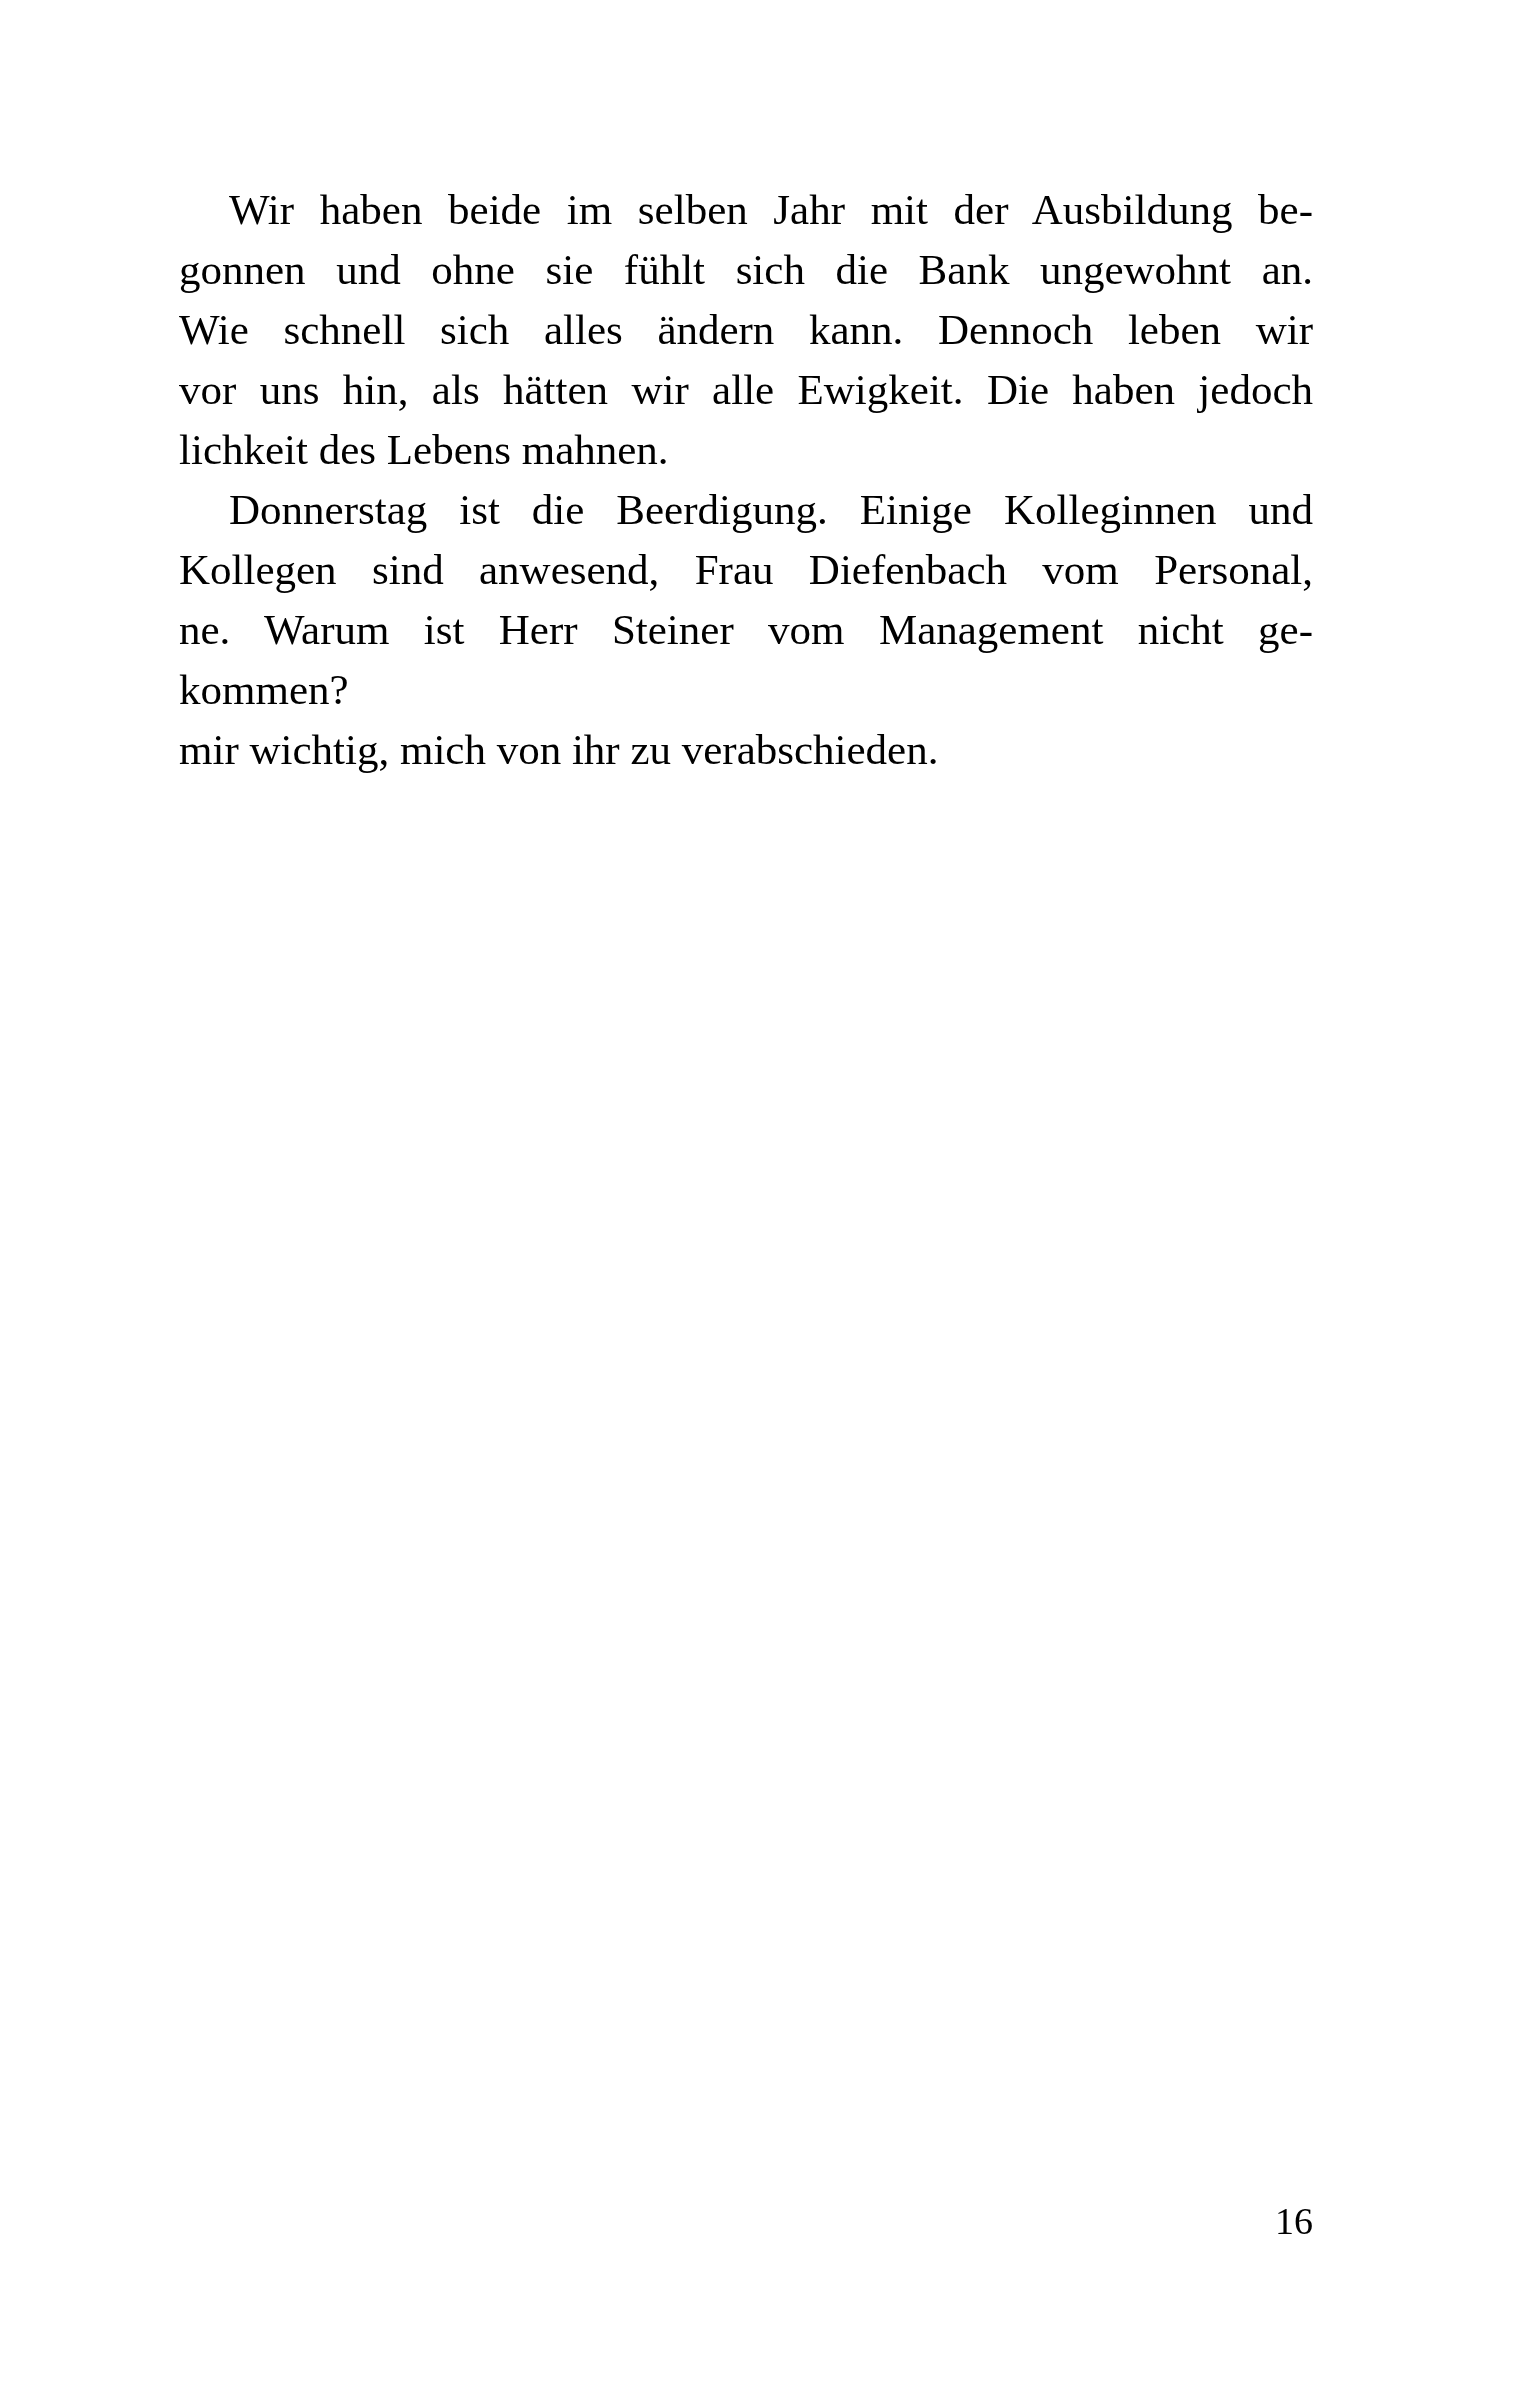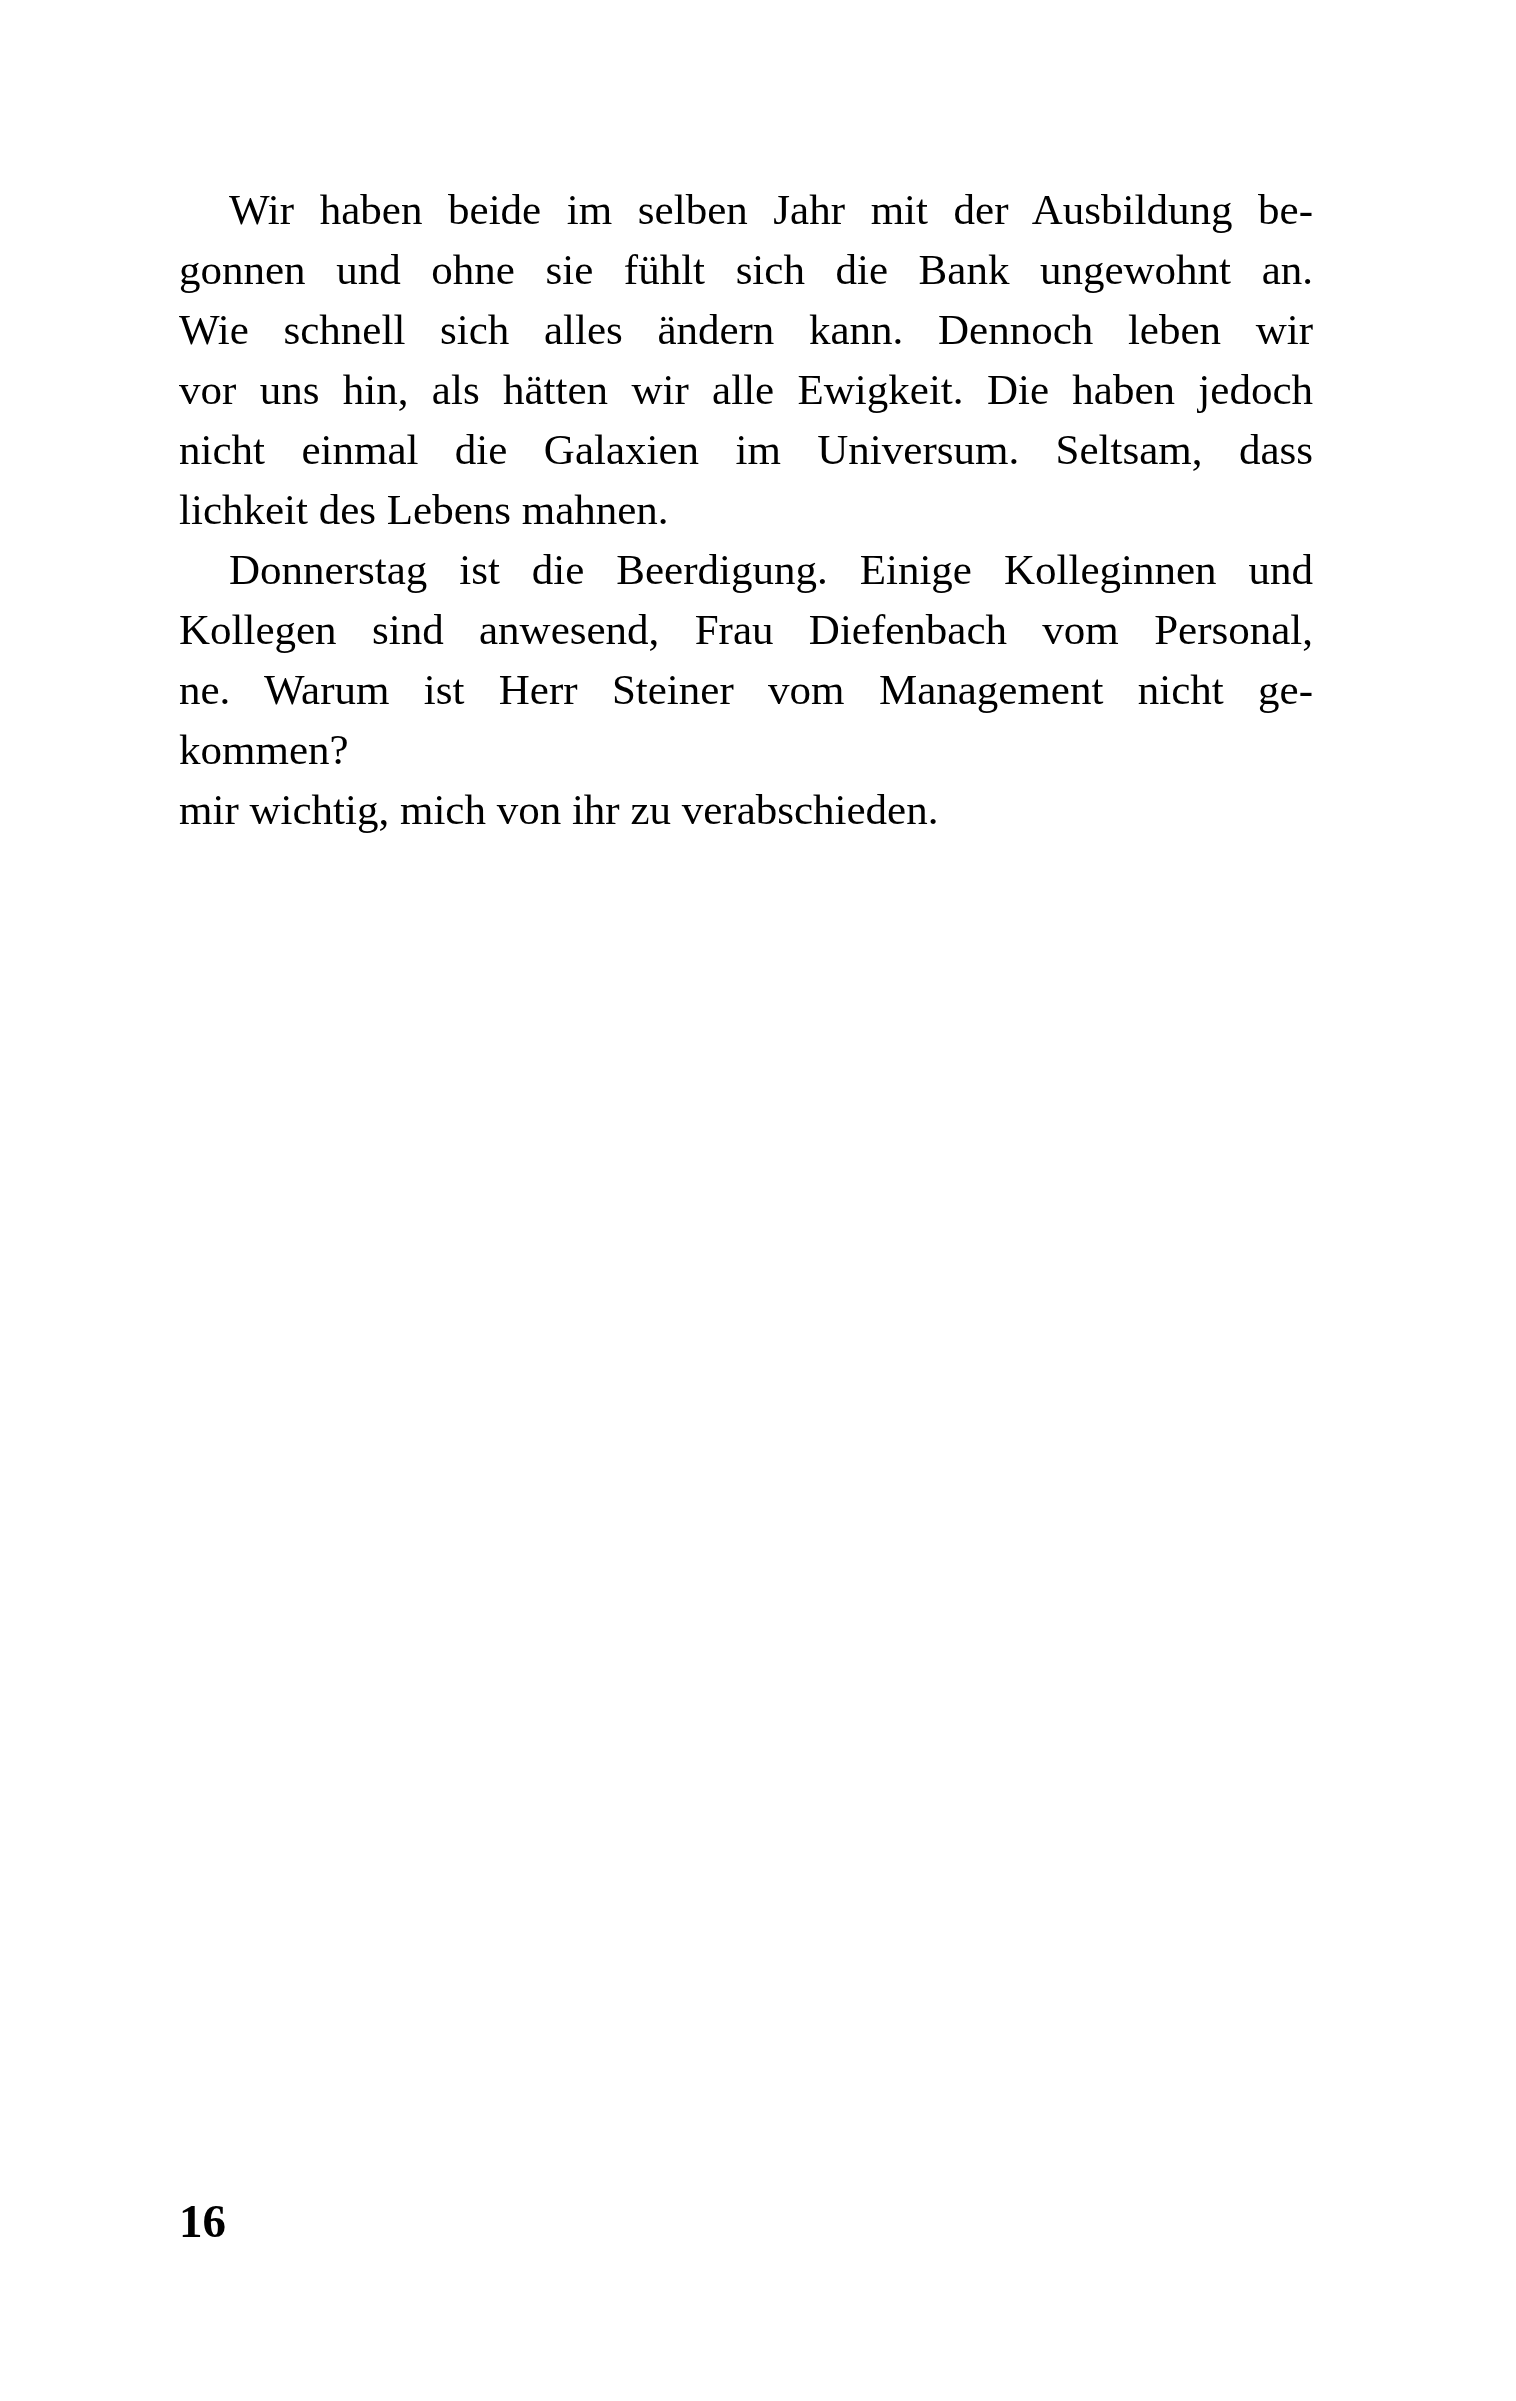--- a/index.html
+++ b/index.html
@@ -38,38 +38,36 @@
   }
   .line.last {
     text-align: center;
     text-align-last: left;
   }
   .page-number {
     position: absolute;
     left: 179px;
     top: 2191px;
     width: 1134px;
-    font-size: 47px;
+    font-size: 38px;
     line-height: 60px;
-    text-align: left;
-    font-weight: bold;
+    text-align: right;
   }
 </style>
 </head>
 <body>
 
 <div class="book-page">
   <main class="text-block">
 
     <section class="paragraph">
       <div class="line indent">Wir haben beide im selben Jahr mit der Ausbildung be-</div>
       <div class="line">gonnen und ohne sie fühlt sich die Bank ungewohnt an.</div>
       <div class="line">Wie schnell sich alles ändern kann. Dennoch leben wir</div>
       <div class="line">vor uns hin, als hätten wir alle Ewigkeit. Die haben jedoch</div>
-      <div class="line">nicht einmal die Galaxien im Universum. Seltsam, dass</div>
       <div class="line last">lichkeit des Lebens mahnen.</div>
     </section>
 
     <section class="paragraph">
       <div class="line indent">Donnerstag ist die Beerdigung. Einige Kolleginnen und</div>
       <div class="line">Kollegen sind anwesend, Frau Diefenbach vom Personal,</div>
       <div class="line">ne. Warum ist Herr Steiner vom Management nicht ge-</div>
       <div class="line last">kommen?</div>
     </section>
 

